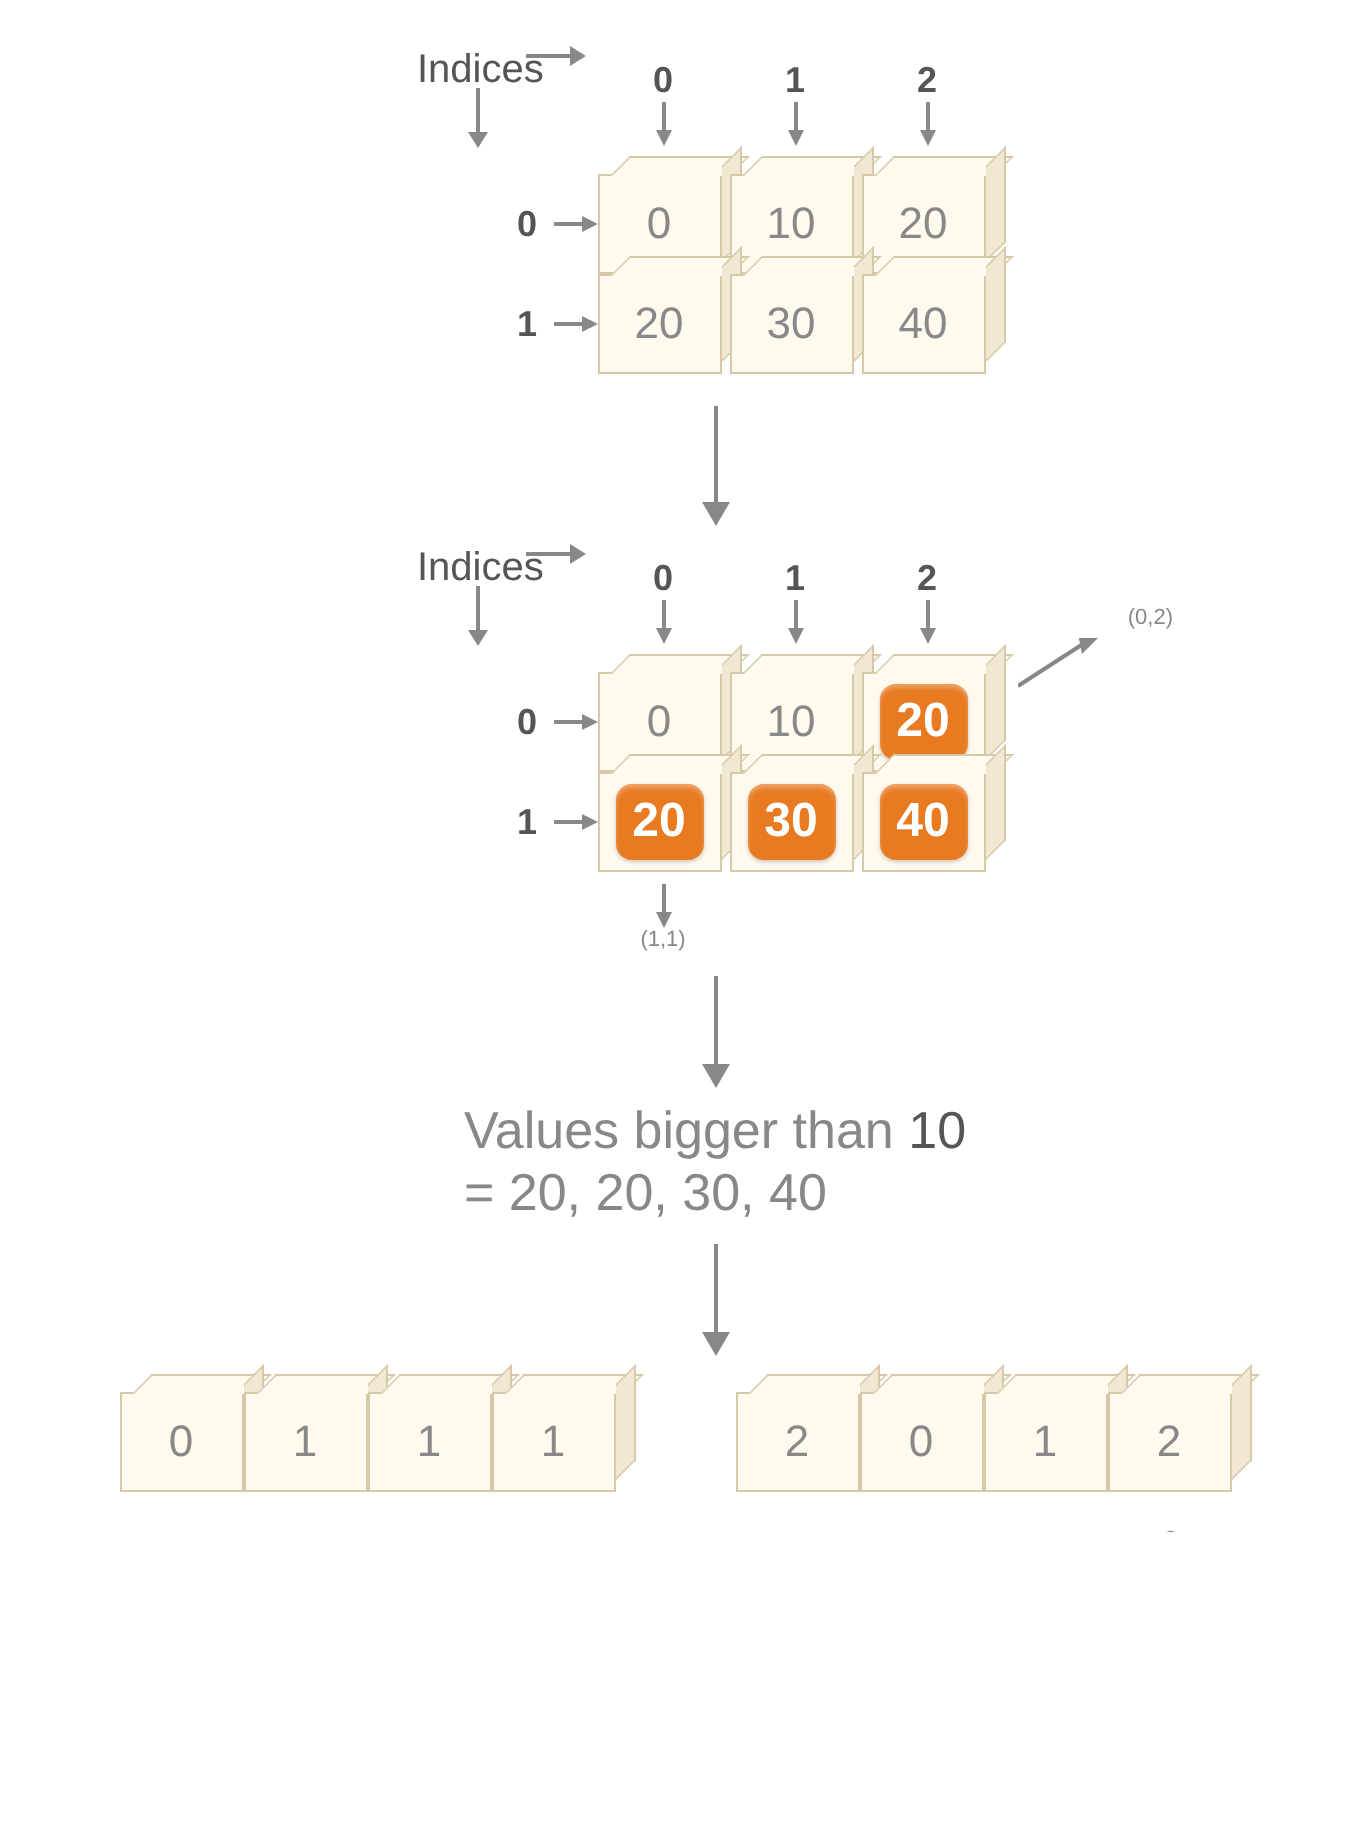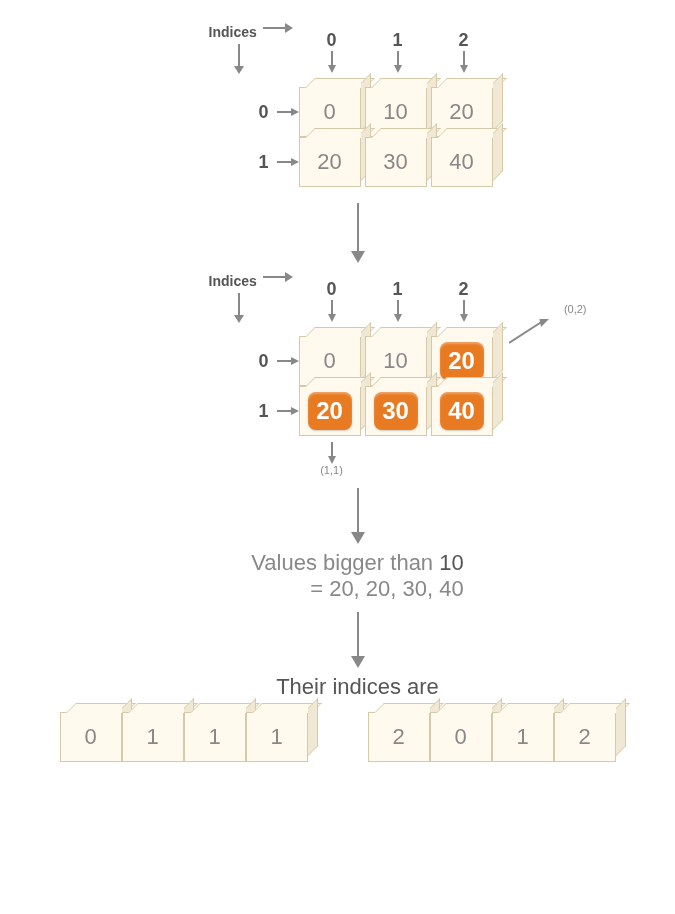--- a/index.html
+++ b/index.html
@@ -14,22 +14,22 @@
     position: relative;
     display: flex;
     flex-direction: column;
     align-items: center;
   }
   .section {
     position: relative;
     margin: 10px 0;
   }
   .indices-label {
-    font-size: 14px;
-    font-weight: bold;
+    font-size: 20px;
+    font-weight: normal;
     color: #555;
     position: absolute;
   }
   .col-idx {
     font-size: 18px;
     color: #555;
     text-align: center;
     width: 60px;
     font-weight: bold;
   }
@@ -92,23 +92,23 @@
     border-radius: 8px;
     display: flex;
     align-items: center;
     justify-content: center;
     color: #fff;
     font-size: 24px;
     font-weight: bold;
     box-shadow: inset 0 2px 2px rgba(255,255,255,0.3), 0 1px 2px rgba(0,0,0,0.2);
   }
   .text-line {
-    font-size: 22px;
+    font-size: 26px;
     color: #888;
-    text-align: right;
+    text-align: left;
   }
   .text-line .dark {
     color: #555;
   }
   .coord {
     font-size: 11px;
     color: #888;
     position: absolute;
   }
   .grid-wrap {
@@ -324,21 +324,20 @@
     <span>Values bigger than</span>
     <span class="dark">10</span><br>
     <span>= 20, 20, 30, 40</span>
   </div>
 
   <svg width="20" height="56" style="margin:10px 0 6px 40px;">
     <line x1="10" y1="0" x2="10" y2="44" stroke="#888" stroke-width="2"></line>
     <polygon points="3,44 10,56 17,44" fill="#888"></polygon>
   </svg>
 
-  <div class="text-line dark" style="color:#555;margin-left:40px;">Their indices are</div>
 
   <div class="bottom-group">
     <div class="cube-row">
       <div class="cube">
           <span>0</span>
         </div>
       <div class="cube">
           <span>1</span>
         </div>
       <div class="cube">

